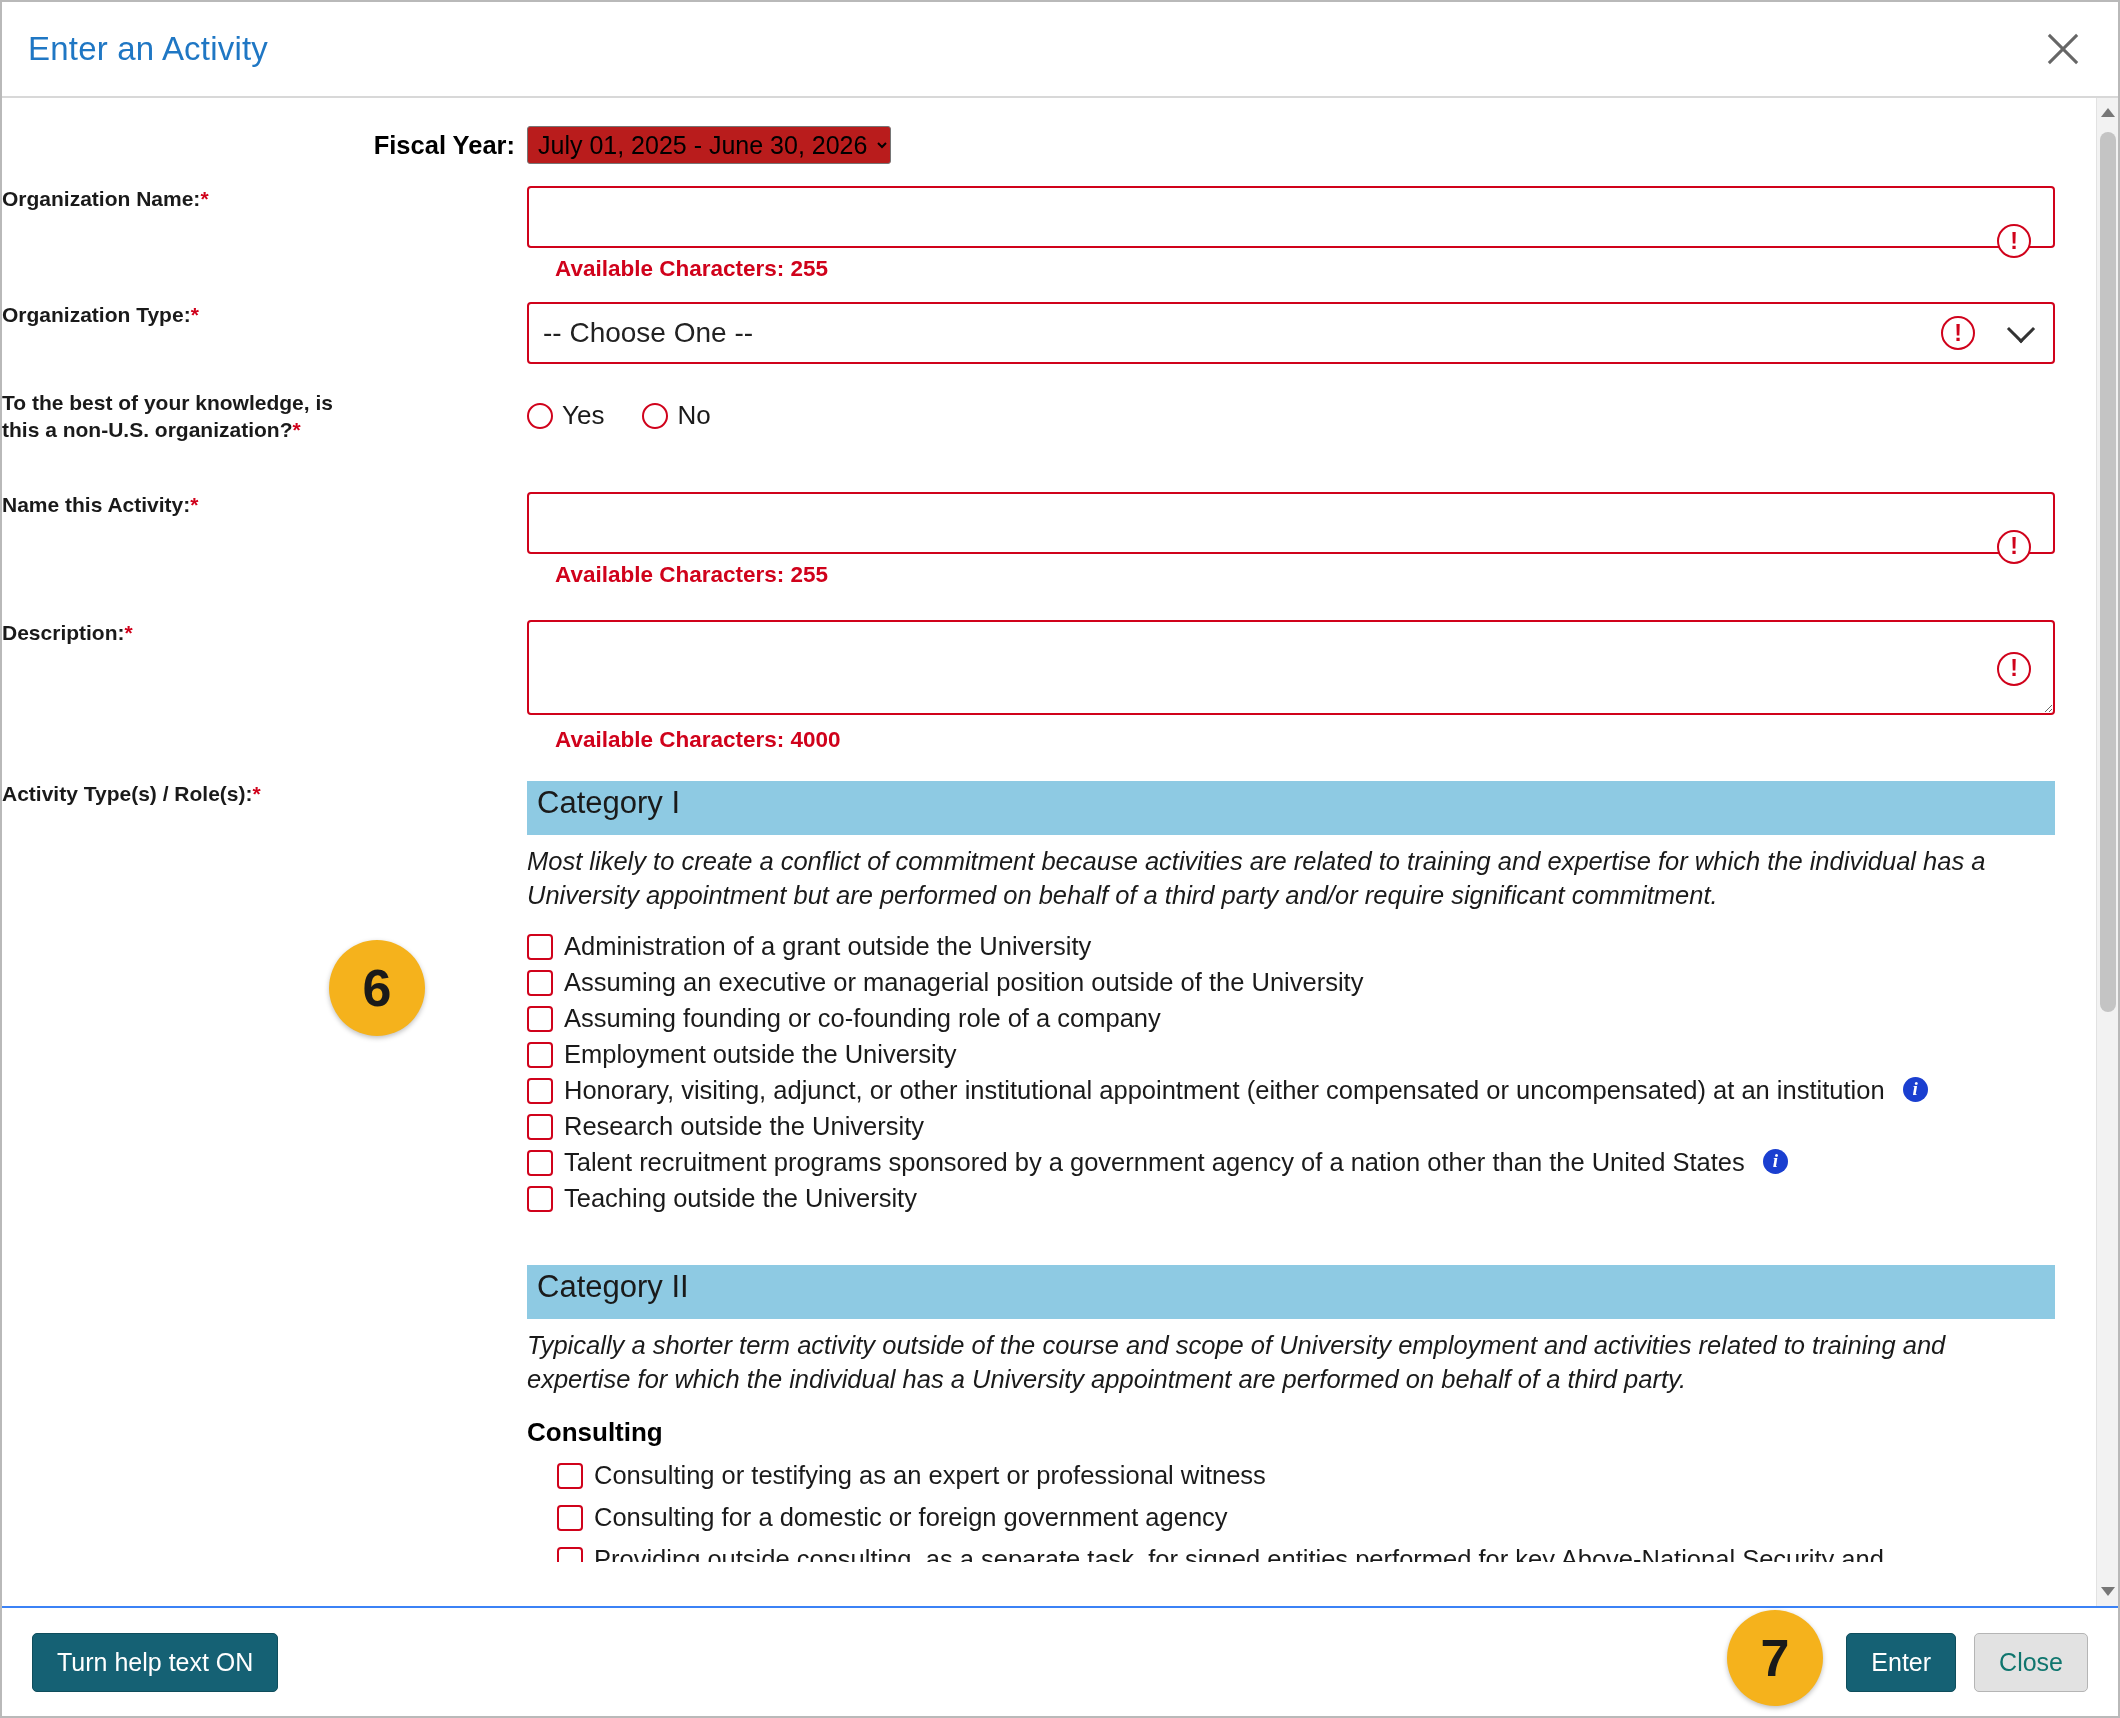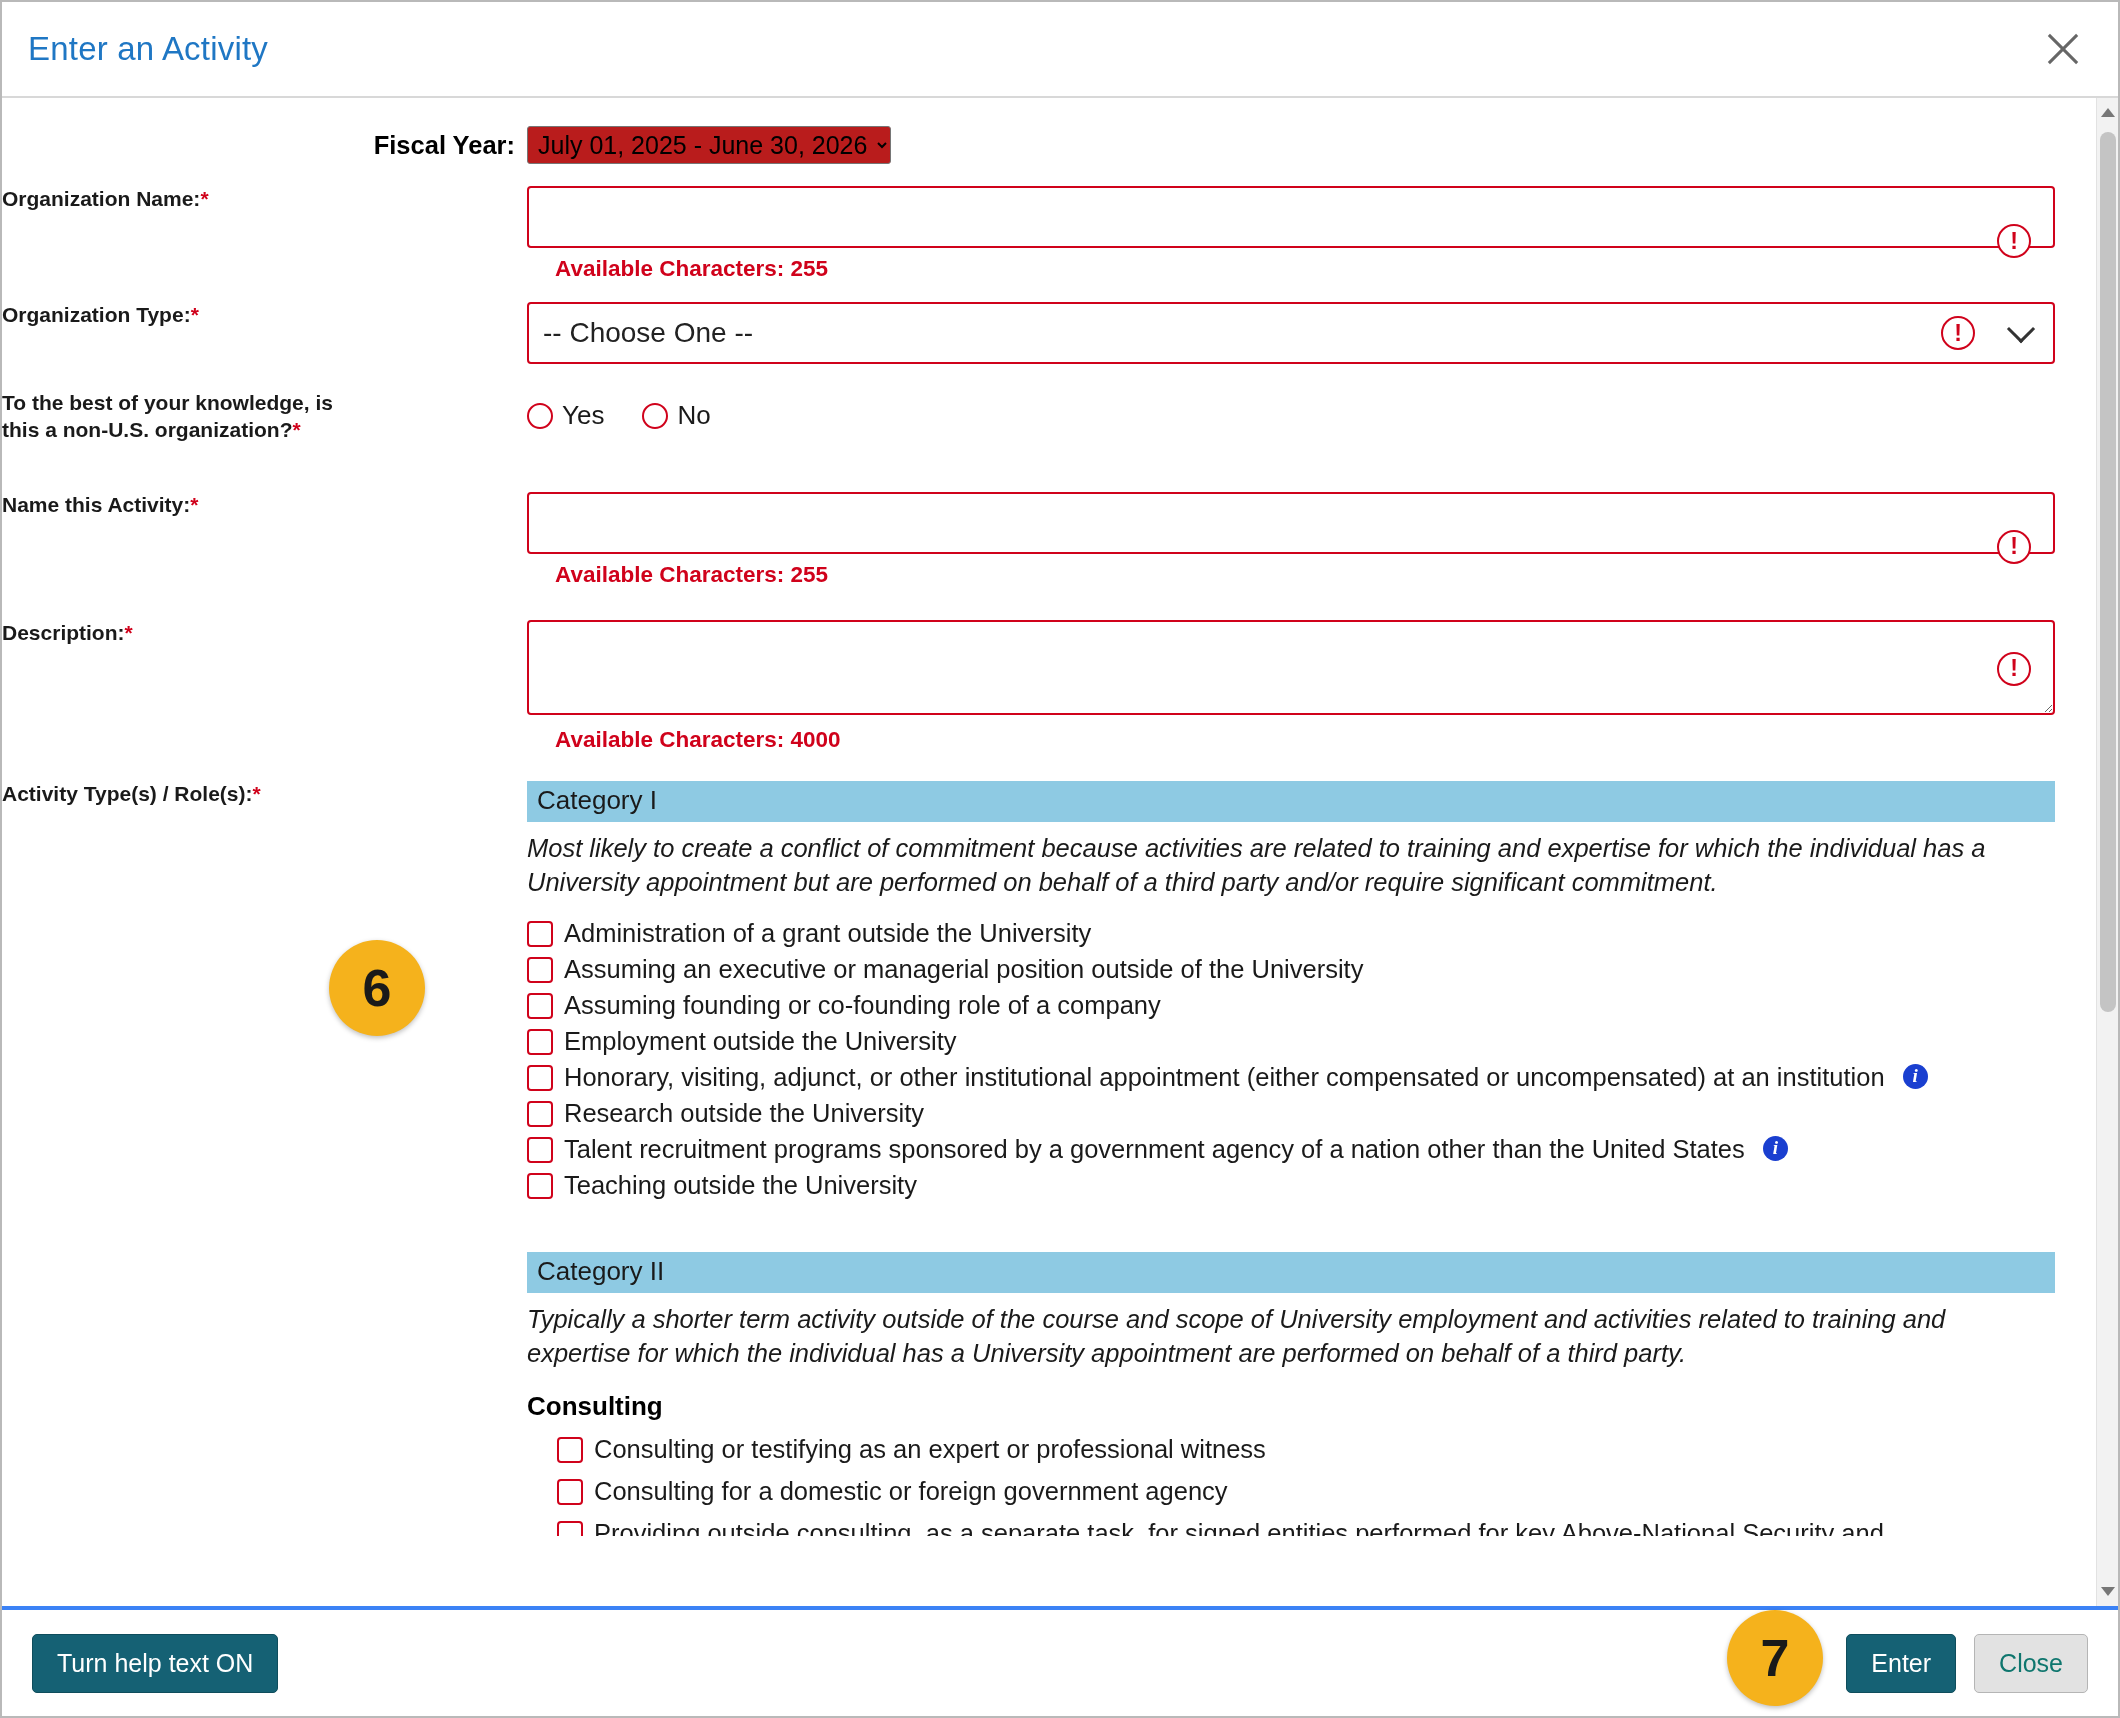--- a/index.html
+++ b/index.html
@@ -212,22 +212,22 @@
     border: 2px solid #d0021b;
     background: #fff;
     display: inline-block;
   }
   .radio-label { font-size: 26px; color: #1a1a1a; }
 
   
   .cat-banner {
     background: #8ecae3;
     color: #1a1a1a;
-    font-size: 26px;
-    padding: 4px 8px 6px 10px;
+    font-size: 31px;
+    padding: 4px 8px 14px 10px;
     width: 100%;
   }
   .cat-desc {
     font-style: italic;
     font-size: 25.5px;
     line-height: 1.33;
     margin: 10px 0 18px 0;
     color: #1a1a1a;
   }
   .sub-head {
@@ -290,21 +290,21 @@
     box-shadow: 0 2px 5px rgba(0,0,0,.25);
     z-index: 20;
   }
   #badge6 { left: 327px; top: 938px; }
   #badge7 { left: 1725px; top: 1608px; }
 
   
   .dialog-footer {
     height: 110px;
     min-height: 110px;
-    border-top: 4px solid #3b82f6;
+    border-top: 2px solid #3b82f6;
     display: flex;
     align-items: center;
     justify-content: space-between;
     padding: 0 30px 0 30px;
     background: #fff;
     position: relative;
   }
   .btn {
     font-family: "Liberation Sans", sans-serif;
     font-size: 25px;

